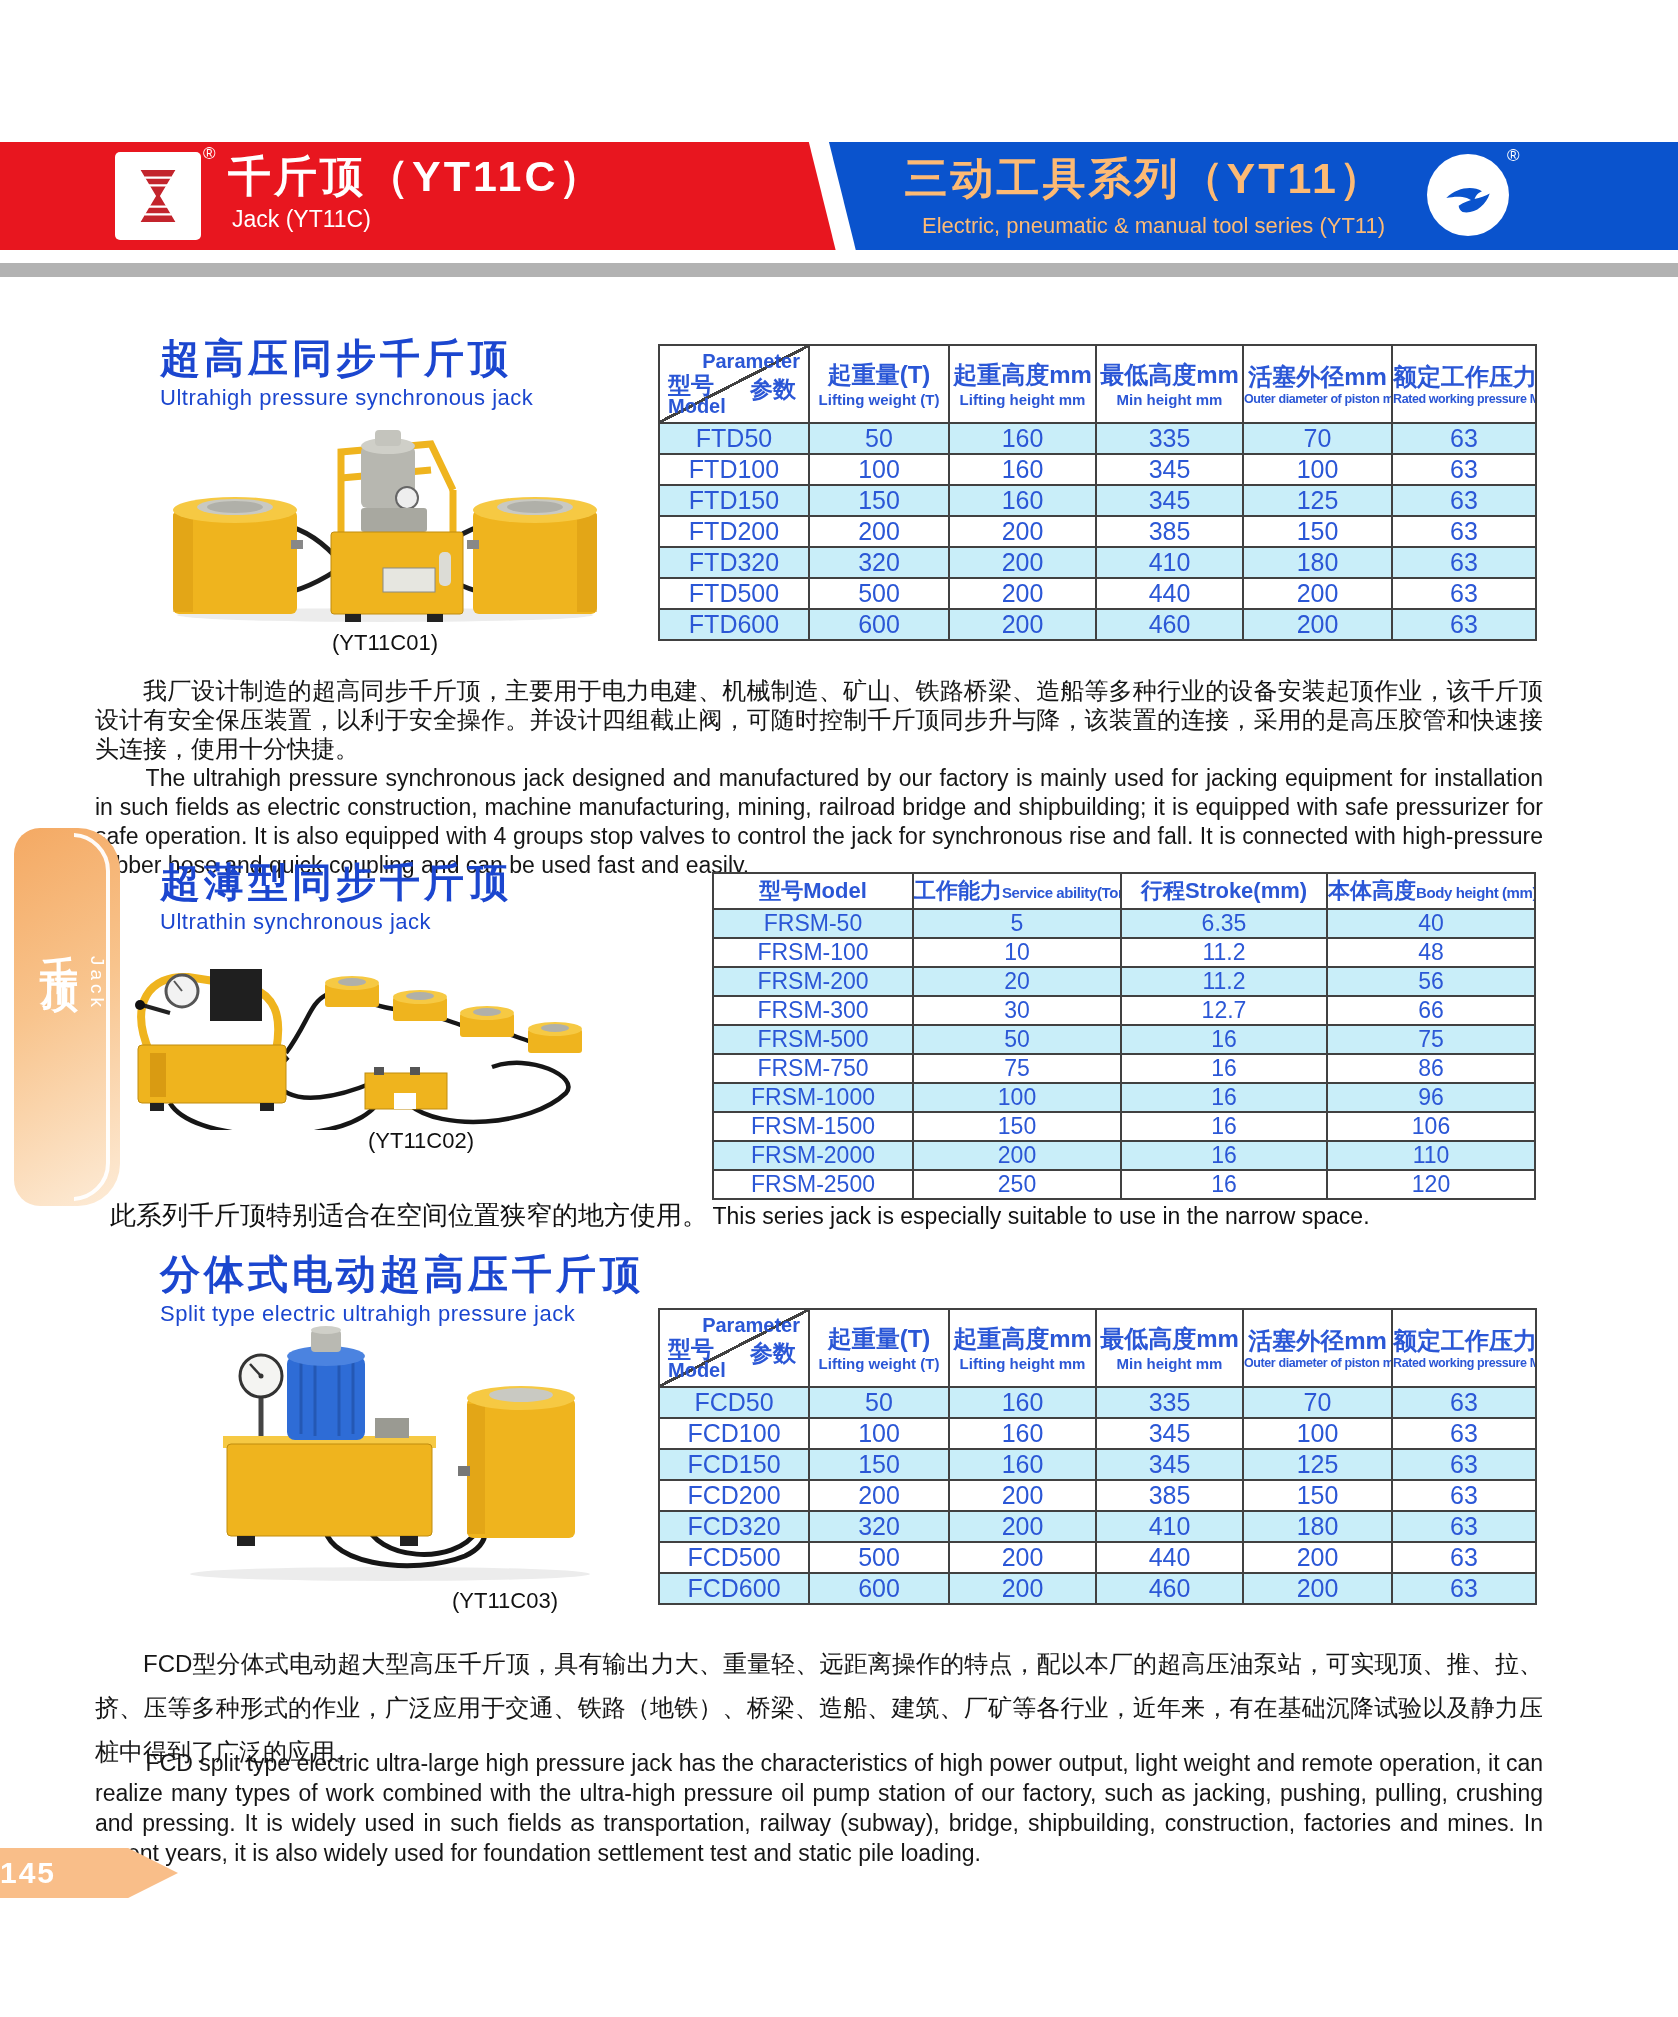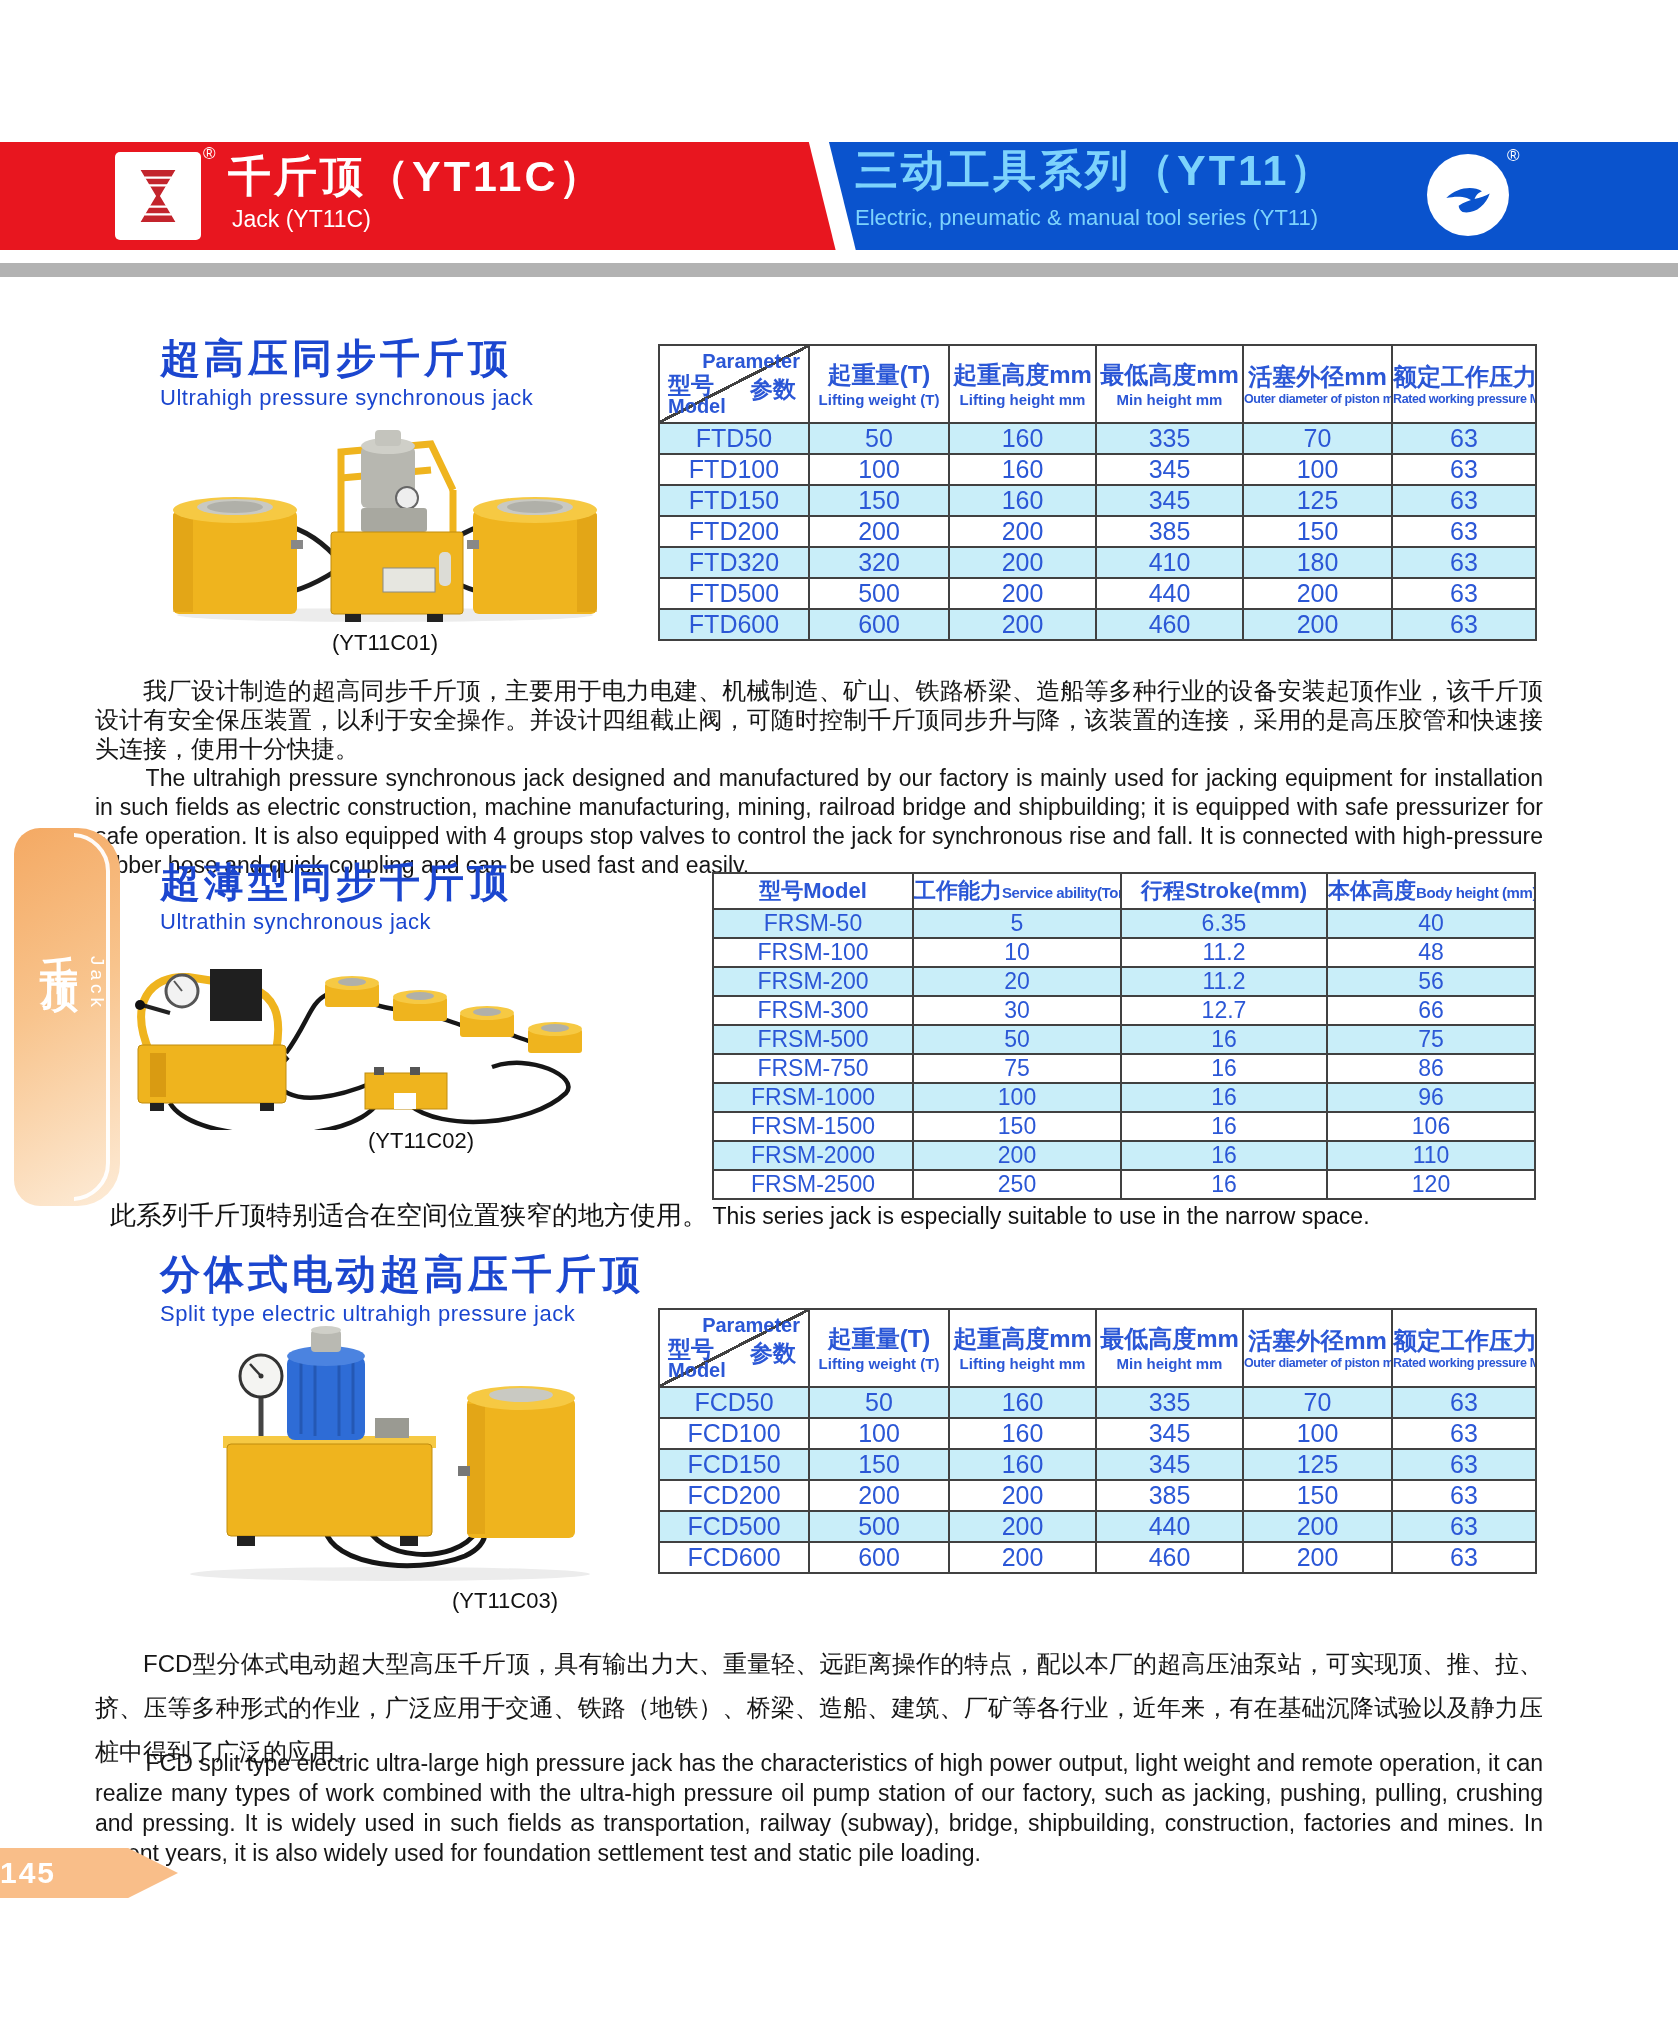--- a/index.html
+++ b/index.html
@@ -7,21 +7,21 @@
   .page{position:relative;width:1678px;height:2017px;background:#fff;overflow:hidden;}
 
   
   .banner{position:absolute;top:142px;left:0;width:1678px;height:108px;}
   .banner-red{position:absolute;inset:0;background:#e8161f;clip-path:polygon(0 0,48.2% 0,49.8% 100%,0 100%);}
   .banner-blue{position:absolute;inset:0;background:#0a53cd;clip-path:polygon(49.4% 0,100% 0,100% 100%,51% 100%);}
   .logo-box{position:absolute;left:115px;top:10px;width:86px;height:88px;background:#fff;border-radius:5px;display:flex;align-items:center;justify-content:center;}
   .logo-box .reg{position:absolute;left:88px;top:-8px;color:#fff;font-size:17px;}
   .red-cn{position:absolute;left:228px;top:6px;font-size:43px;font-weight:bold;color:#fff;letter-spacing:3px;}
   .red-en{position:absolute;left:232px;top:64px;font-size:23px;color:#fff;}
-  .blue-wrap{position:absolute;left:855px;top:0;width:530px;text-align:left;color:#7dd3fc;}
+  .blue-wrap{position:absolute;left:855px;top:8px;width:530px;text-align:right;color:#fdba74;}
   .blue-cn{font-size:43px;font-weight:bold;letter-spacing:3px;}
   .blue-en{font-size:22px;margin-top:5px;}
   .logo-circle{position:absolute;left:1427px;top:12px;width:82px;height:82px;background:#fff;border-radius:50%;display:flex;align-items:center;justify-content:center;}
   .logo-circle .reg{position:absolute;left:80px;top:-8px;color:#fff;font-size:17px;}
   .gray-bar{position:absolute;top:263px;left:0;width:1678px;height:14px;background:#b2b2b2;}
 
   
   .sec-title{position:absolute;color:#1b46cf;}
   .sec-title .cn{font-size:40px;font-weight:bold;letter-spacing:4px;line-height:1;}
   .sec-title .en{font-size:22px;margin-top:7px;letter-spacing:0.5px;}
@@ -521,20 +521,28 @@
           </tr>
         <tr>
             <td>FCD200</td>
             <td>200</td>
             <td>200</td>
             <td>385</td>
             <td>150</td>
             <td>63</td>
           </tr>
         <tr>
+            <td>FCD320</td>
+            <td>320</td>
+            <td>200</td>
+            <td>410</td>
+            <td>180</td>
+            <td>63</td>
+          </tr>
+        <tr>
             <td>FCD500</td>
             <td>500</td>
             <td>200</td>
             <td>440</td>
             <td>200</td>
             <td>63</td>
           </tr>
         <tr>
             <td>FCD600</td>
             <td>600</td>

